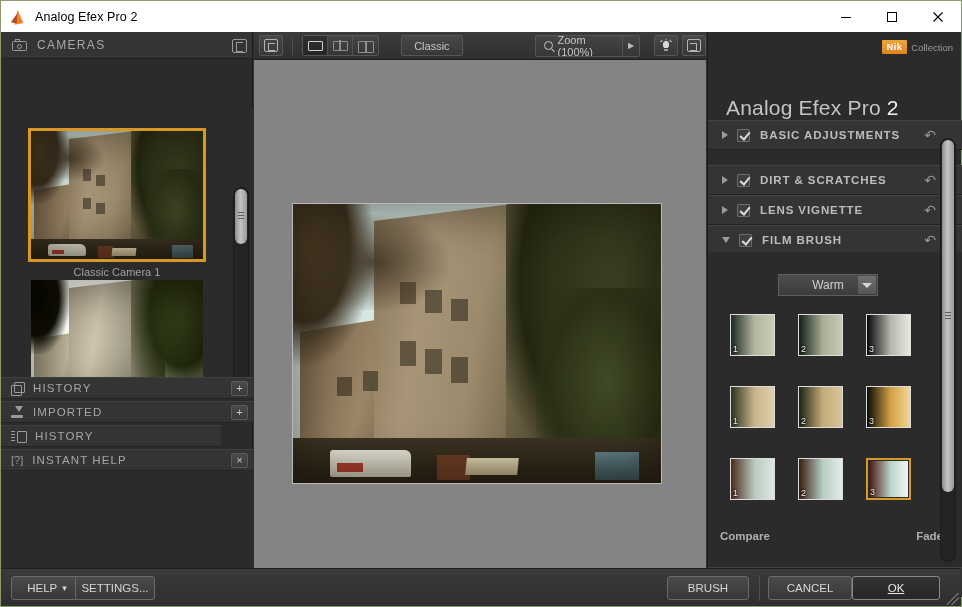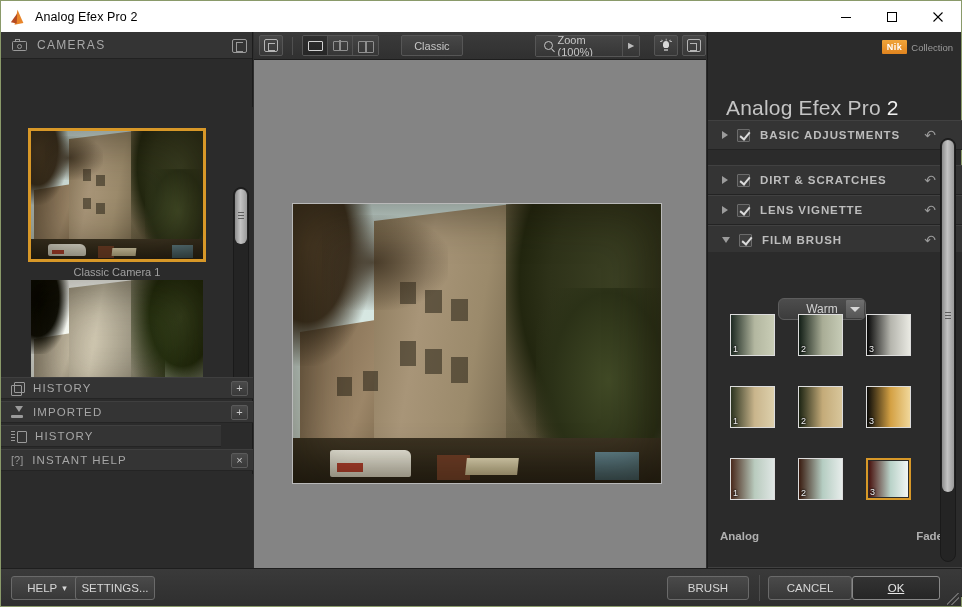--- a/index.html
+++ b/index.html
@@ -325,25 +325,25 @@
   .acc .reset {
     position:absolute; right: 26px; color:#9a9a9a; font-size: 14px; line-height:1;
   }
   .acc .star { position:absolute; right: 12px; color:#b5b5b5; font-size: 13px; line-height:1; }
 
   .filmbody {
     position: absolute; left: 0; top: 220px; width: 254px; height: 315px;
     background: #2b2b2b;
   }
   .ddl {
-    position:absolute; left: 70px; top: 22px; width: 88px; height: 22px;
+    position:absolute; left: 70px; top: 22px; width: 100px; height: 22px;
     background: linear-gradient(180deg,#4d4d4d,#3c3c3c);
-    border: 1px solid #5d5d5d; border-radius: 6px;
+    border: 1px solid #5d5d5d; border-radius: 0;
     display: flex; align-items: center; justify-content: center;
-    color: #d2d2d2; font-size: 12px; margin-top: 24px;
+    color: #d2d2d2; font-size: 12px;
   }
   .ddl .arrowbx {
     position:absolute; right: 1px; top: 1px; width: 18px; height: 18px;
     background: linear-gradient(180deg,#6f6f6f,#565656);
     display:flex; align-items:center; justify-content:center;
     border-radius: 1px;
   }
   .ddl .arrowbx i { width:0;height:0;border-left:5px solid transparent;border-right:5px solid transparent;border-top:5px solid #d6d6d6; }
 
   .swgrid { position:absolute; left: 22px; top: 62px; display: grid; grid-template-columns: repeat(3, 45px); grid-template-rows: repeat(3, 45px); column-gap: 23px; row-gap: 27px; }
@@ -671,21 +671,21 @@
               <div class="fill" id="f7" style="background: linear-gradient(90deg, rgb(58, 28, 16) 0%, rgb(181, 205, 194) 55%, rgb(230, 236, 234) 100%);"></div>
               <div class="num">2</div>
             </div>
           <div class="sw sel">
               <div class="fill" id="f8" style="background: linear-gradient(90deg, rgb(74, 20, 16) 0%, rgb(185, 210, 200) 55%, rgb(242, 246, 245) 100%);"></div>
               <div class="num">3</div>
             </div>
         </div>
 
         <div class="swlabels">
-          <span>Analog</span>
+          <span>Compare</span>
           <span>Faded</span>
         </div>
       </div>
 
       <div class="acc" style="top:535px;position:absolute">
         <div class="tri"></div>
         <div class="alabel" style="margin-left:12px">LOUPE &amp; HISTOGRAM</div>
         <div class="star">★</div>
       </div>
 

